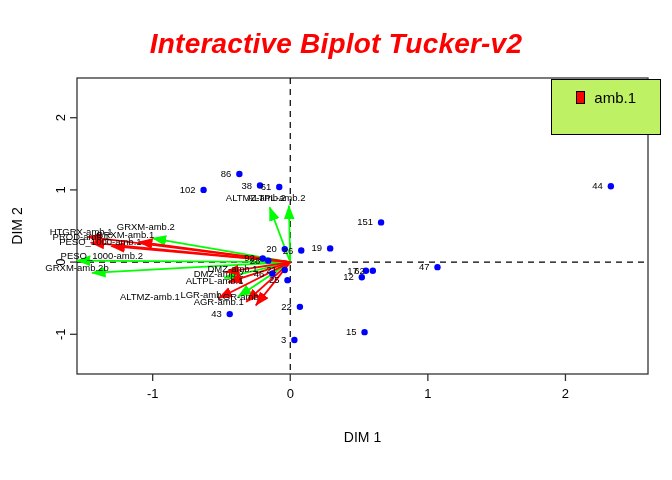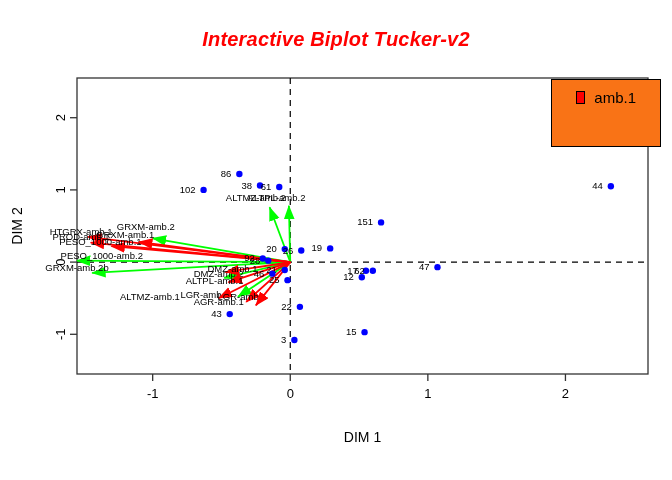--- a/index.html
+++ b/index.html
@@ -1,23 +1,23 @@
 <!DOCTYPE html>
 <html><head>
 <meta charset="utf-8">
 <style>
   html,body{margin:0;padding:0;}
   body{width:672px;height:480px;background:#ffffff;font-family:"Liberation Sans",sans-serif;overflow:hidden;}
   #root{position:relative;width:672px;height:480px;}
   #title{position:absolute;left:0;top:28px;width:672px;text-align:center;color:#ff0000;
-         font-style:italic;font-weight:bold;font-size:20px;letter-spacing:.2px;}
+         font-style:italic;font-weight:bold;font-size:28px;letter-spacing:.2px;}
   #plotsvg{position:absolute;left:0;top:0;width:672px;height:480px;}
   .axlabel{font-size:14px;fill:#000;}
   .ticktext{font-size:13px;fill:#000;}
-  #legend{position:absolute;left:551px;top:79px;width:110px;height:68px;background:#f97316;
+  #legend{position:absolute;left:551px;top:79px;width:110px;height:56px;background:#bef264;
           border:1px solid #000;box-sizing:border-box;padding:6px 24px;}
   .legrow{display:flex;align-items:center;height:22px;}
   .legswatch{width:13px;height:13px;border:1px solid #000;box-sizing:border-box;margin-right:9px;}
   .legtext{font-size:15px;color:#000;}
 </style>
 </head>
 <body>
 
 <div id="root">
 

